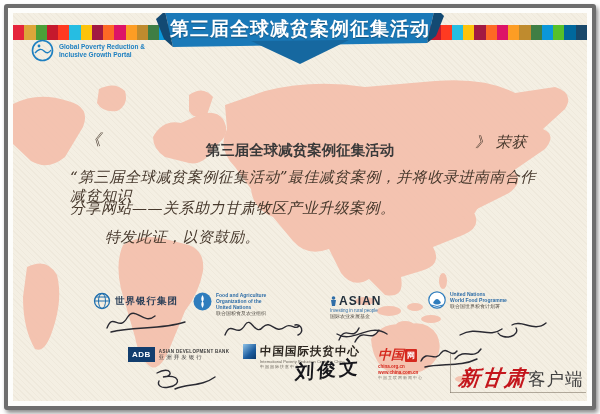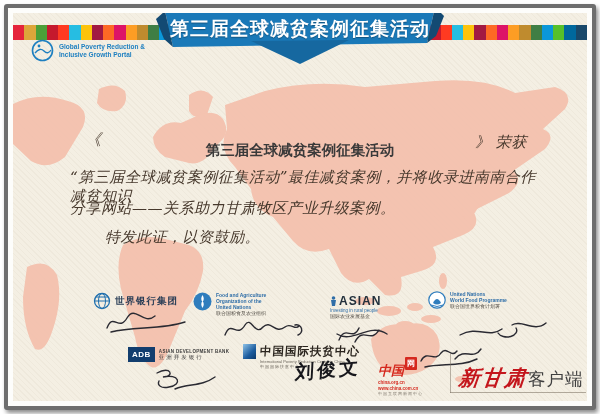--- a/index.html
+++ b/index.html
@@ -45,21 +45,21 @@
   .adb { display:flex; align-items:center; gap:4px; }
   .adb-box { background:#123d6e; color:#fff; font-size:8px; font-weight:bold; padding:3px 4px; letter-spacing:.5px; }
   .adb-en { font-size:4.5px; color:#3b3b3b; font-weight:bold; letter-spacing:.3px; }
   .adb-cn { font-size:5.5px; color:#3b3b3b; letter-spacing:2px; }
   .iprcc { display:flex; align-items:flex-start; gap:4px; }
   .iprcc-logo { width:13px; height:15px; background:linear-gradient(135deg,#8fc3e8,#1c5c9e 60%,#0d3a6b); position:relative; }
   .iprcc-cal { font-family:"DejaVu Serif", serif; font-size:11.5px; font-weight:bold; color:#2a241e; letter-spacing:1px; transform:skewX(-4deg); }
   .iprcc-en { font-size:4px; color:#6b655c; }
   .iprcc-cn { font-size:4px; color:#6b655c; letter-spacing:1px; }
   .cn-net { display:flex; align-items:flex-start; gap:2px; }
-  .cnn-cn { font-family:"DejaVu Serif", serif; font-size:13px; font-weight:bold; font-style:italic; color:#d5281e;margin-top:16px; }
+  .cnn-cn { font-family:"DejaVu Serif", serif; font-size:13px; font-weight:bold; font-style:italic; color:#d5281e; }
   .cnn-wang { background:#d5281e; color:#fff; font-size:8px; font-weight:bold; padding:1px 2px; border-radius:1px; }
   .cnn-url { font-size:4.5px; color:#d5281e; line-height:5.5px; font-weight:bold; }
   .cnn-sub { font-size:4px; color:#8a8378; letter-spacing:1px; }
   .sig svg { stroke:#2a2a32; fill:none; stroke-width:1.4; stroke-linecap:round; }
   .sig-iprcc { font-family:"DejaVu Serif", serif; font-size:19px; font-weight:bold; color:#17171c;
                transform:rotate(-5deg) skewX(-8deg); letter-spacing:3px; }
 
   
   .wm-vline { position:absolute; left:437px; top:340px; width:1px; height:40px; background:rgba(120,110,95,.5); }
   .wm-underline { position:absolute; left:437px; top:379px; width:136px; height:1px; background:rgba(120,110,95,.55); }

